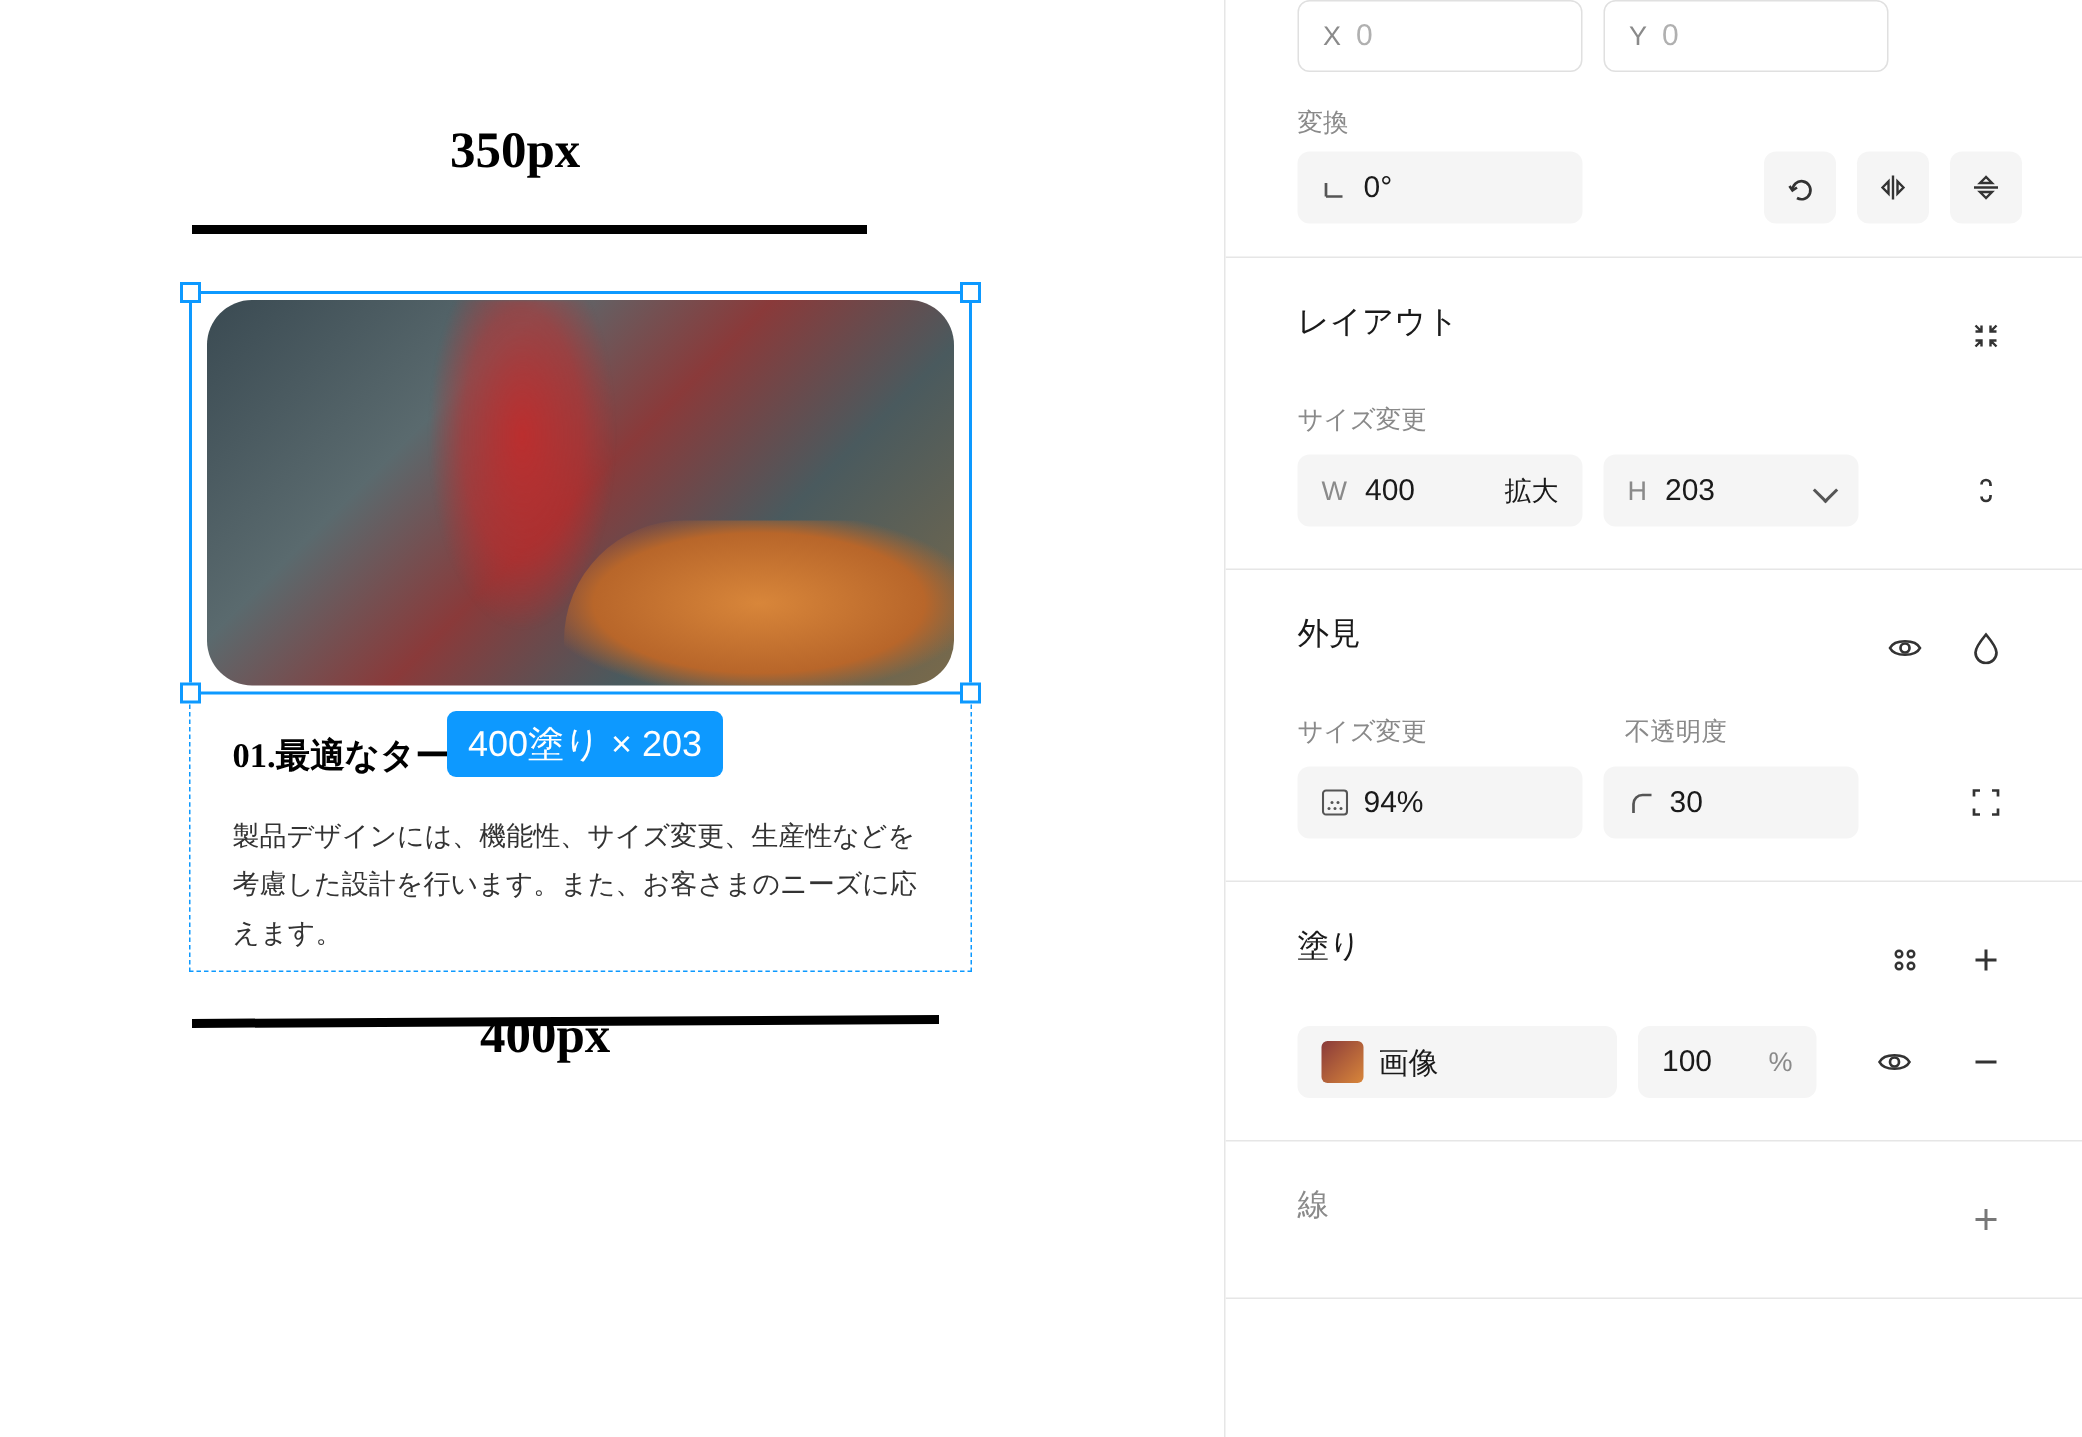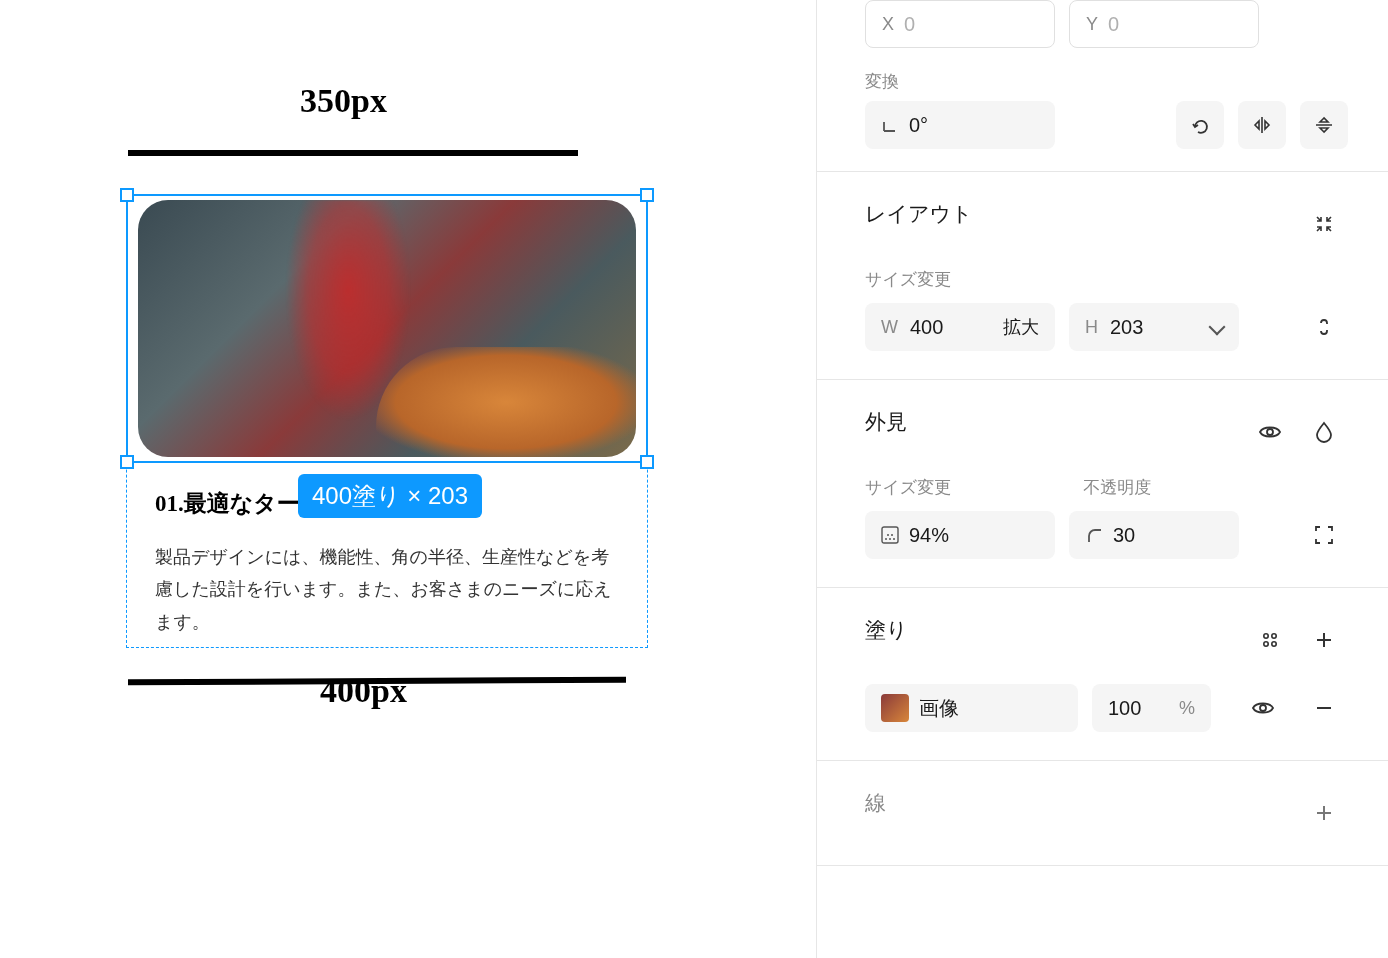--- a/index.html
+++ b/index.html
@@ -176,21 +176,21 @@
 <body>
 
 <div class="canvas-area">
   <div class="label-top">350px</div>
   <div class="rule-top"></div>
 
   <div class="img-mock"></div>
 
   <div class="card-text">
     <div class="card-title">01.最適なターゲット設定</div>
-    <div class="card-body">製品デザインには、機能性、角の半径、生産性などを考慮した設計を行います。また、お客さまのニーズに応えます。</div>
+    <div class="card-body">製品デザインには、機能性、サイズ変更、生産性などを考慮した設計を行います。また、お客さまのニーズに応えます。</div>
   </div>
 
   <div class="sel-frame"></div>
   <div class="sel-image">
     <div class="handle tl"></div>
     <div class="handle tr"></div>
     <div class="handle bl"></div>
     <div class="handle br"></div>
   </div>
 

